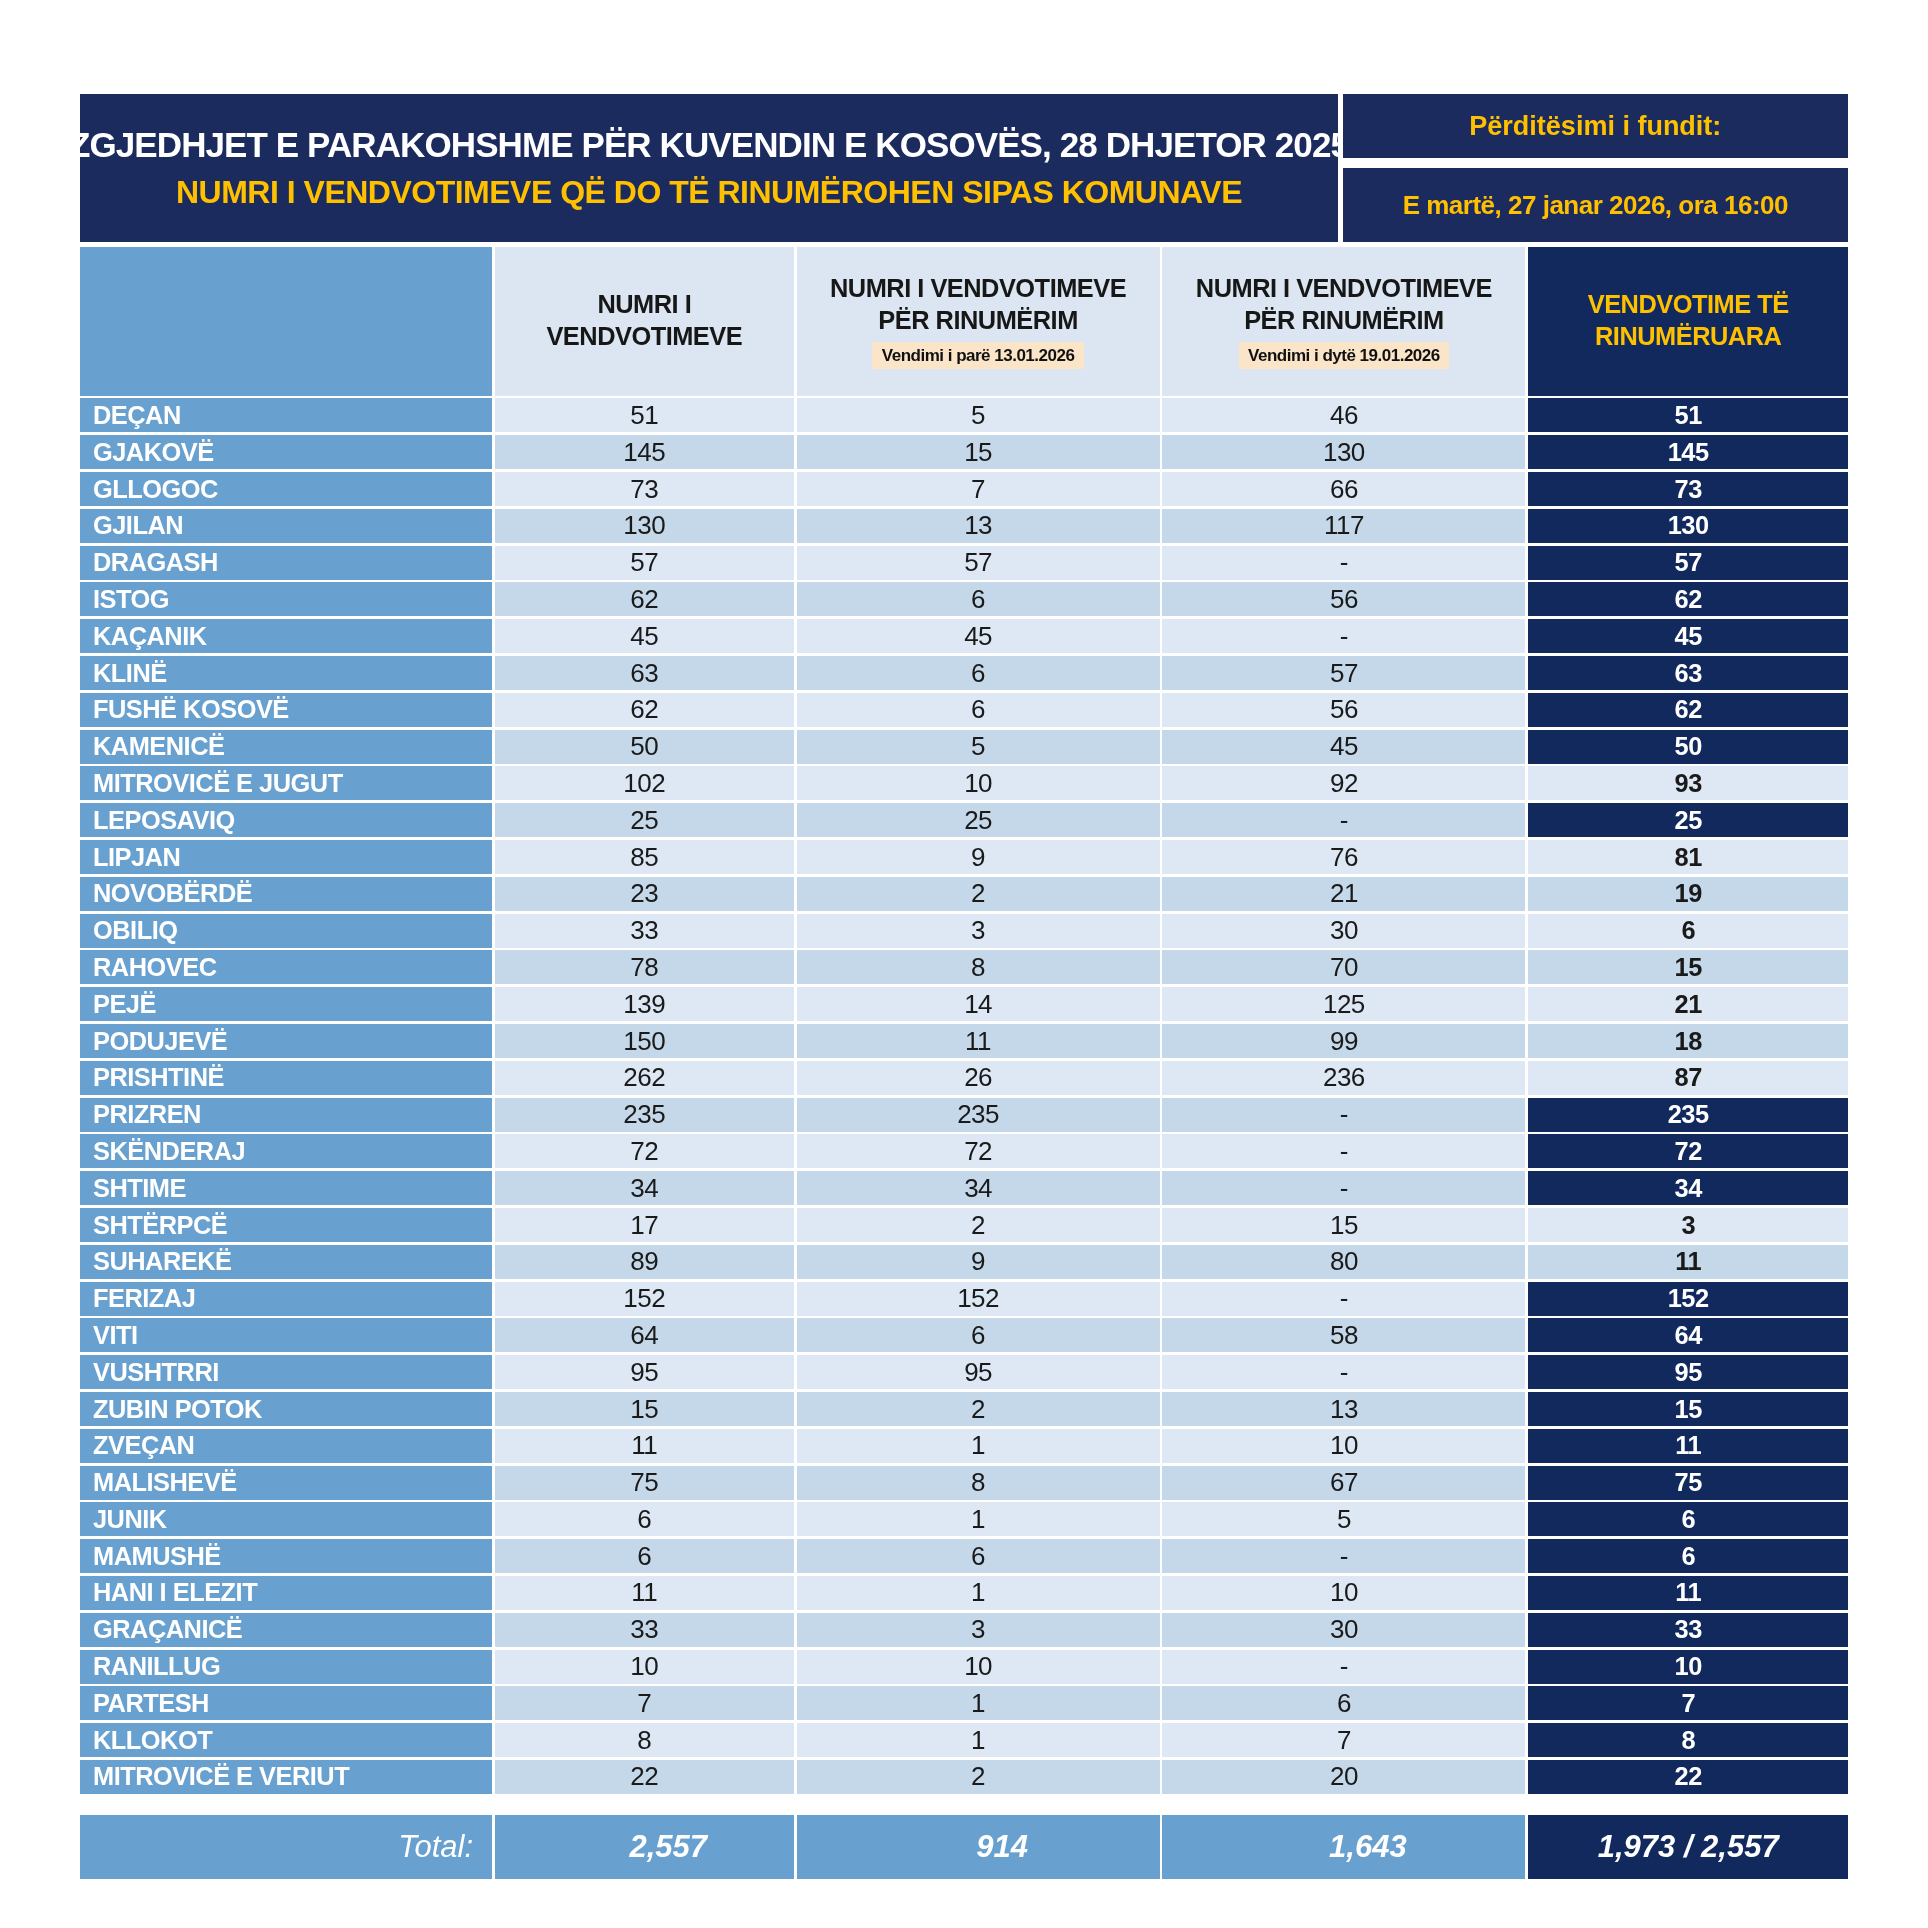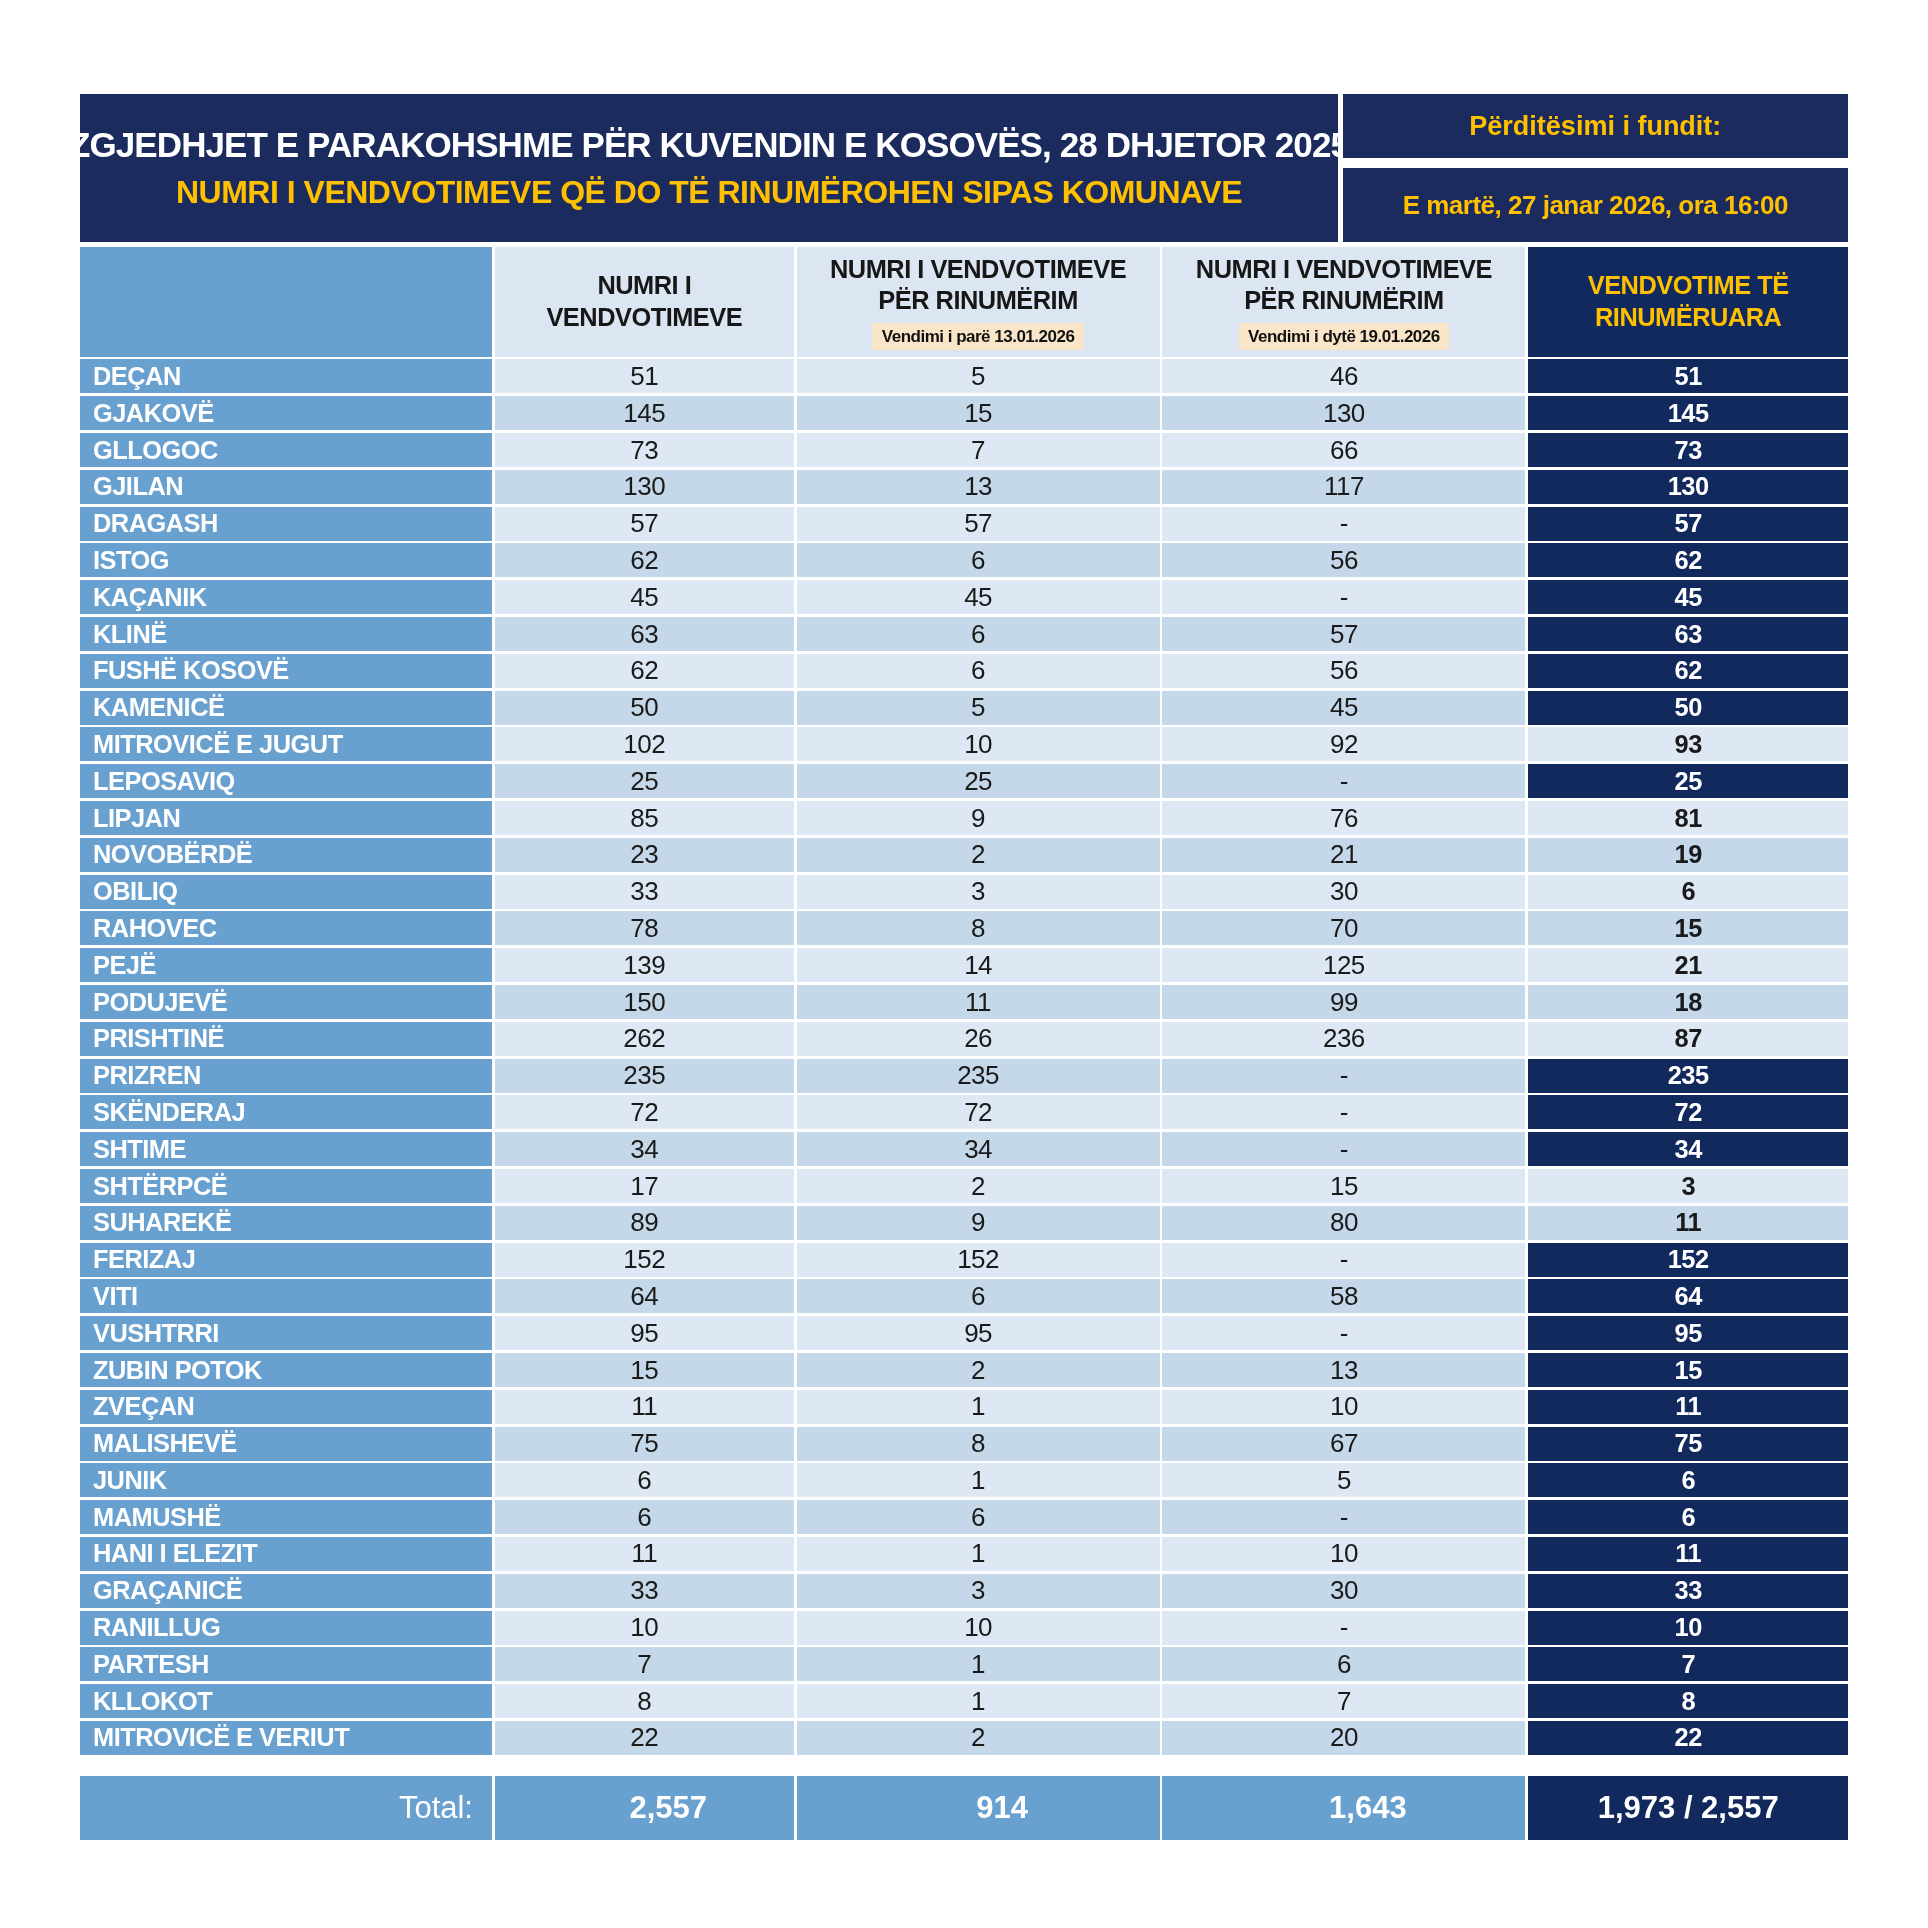--- a/index.html
+++ b/index.html
@@ -27,21 +27,21 @@
     color:var(--accent_yellow);font-size:27px;font-weight:bold;
   }
   .update-bottom{
     flex:1;background:var(--header_navy);
     display:flex;align-items:center;justify-content:center;
     color:var(--accent_yellow);font-size:26px;font-weight:bold;letter-spacing:-0.5px;white-space:nowrap;
   }
 
   
   .cols{display:grid;grid-template-columns:412px 299px 363px 363px 320px;gap:2.8px;}
-  .grid-header{margin-top:4.7px;height:110px;}
+  .grid-header{margin-top:4.7px;height:149px;}
   .gh{
     background:var(--header_cell_bg);
     display:flex;flex-direction:column;align-items:center;justify-content:center;
     text-align:center;color:#171717;font-size:25.4px;font-weight:bold;line-height:1.25;
     letter-spacing:-0.5px;
   }
   .gh-name{background:var(--medium_blue);}
   .gh .hdr-text{max-width:311px;}
   .gh .hdr-text.narrow{max-width:235px;}
   .gh-sub{
@@ -62,21 +62,21 @@
   }
   .trow.base .cell-num{background:var(--row_light);}
   .trow.alt  .cell-num{background:var(--row_alt);}
   .cell-recounted{font-weight:bold;font-size:25.4px;}
   .trow.base .cell-recounted{background:var(--row_light);}
   .trow.alt  .cell-recounted{background:var(--row_alt);}
   .cell-recounted.navy{background:var(--cell_navy) !important;color:#ffffff;}
 
   
   .total-band{margin-top:21px;height:64px;}
-  .tcell{display:flex;align-items:center;justify-content:center;color:#fff;}
+  .tcell{display:flex;align-items:center;justify-content:center;color:#fff;font-style:italic;}
   .total-label{
     background:var(--medium_blue);justify-content:flex-end;padding-right:19px;
     font-size:31px;font-weight:normal;
   }
   .total-num{background:var(--medium_blue);font-size:31px;font-weight:bold;padding-left:48px;}
   .total-recounted{background:var(--cell_navy);font-size:31px;font-weight:bold;}
 </style>
 </head>
 <body>
 

